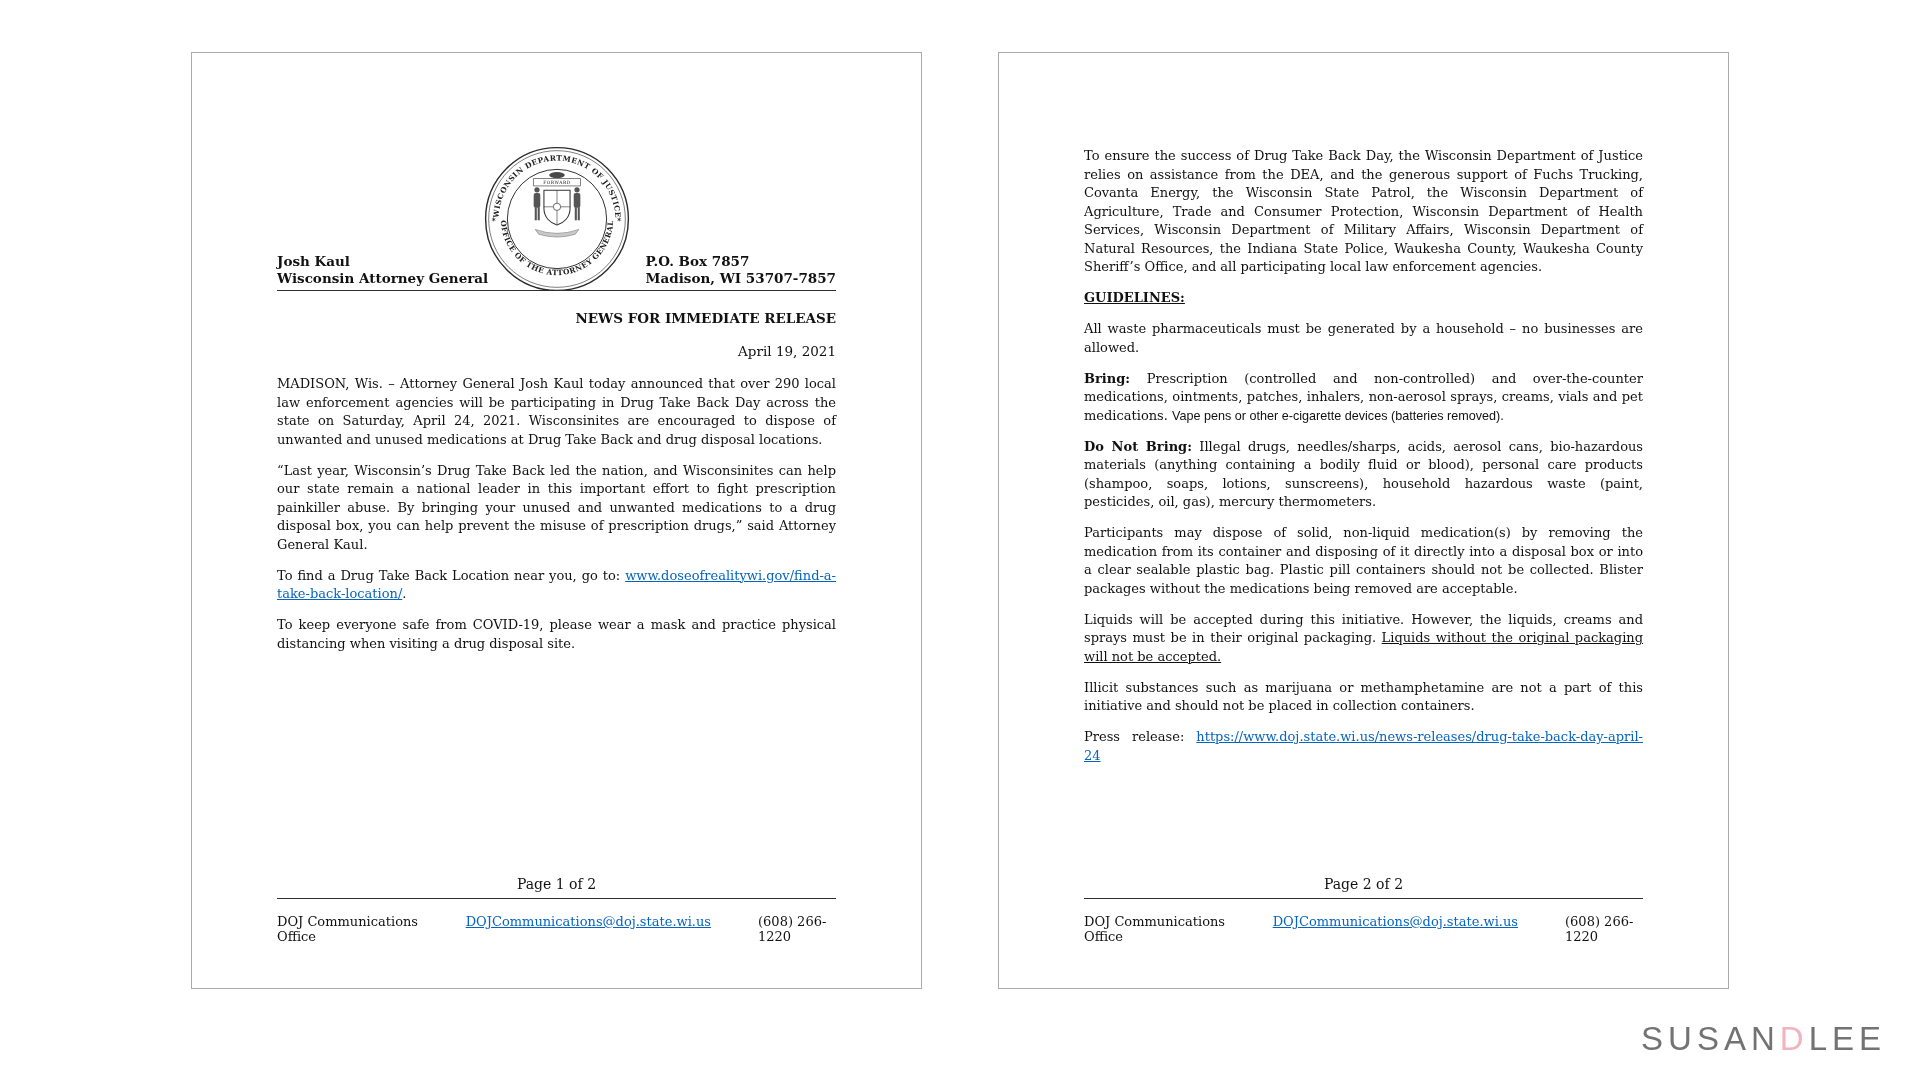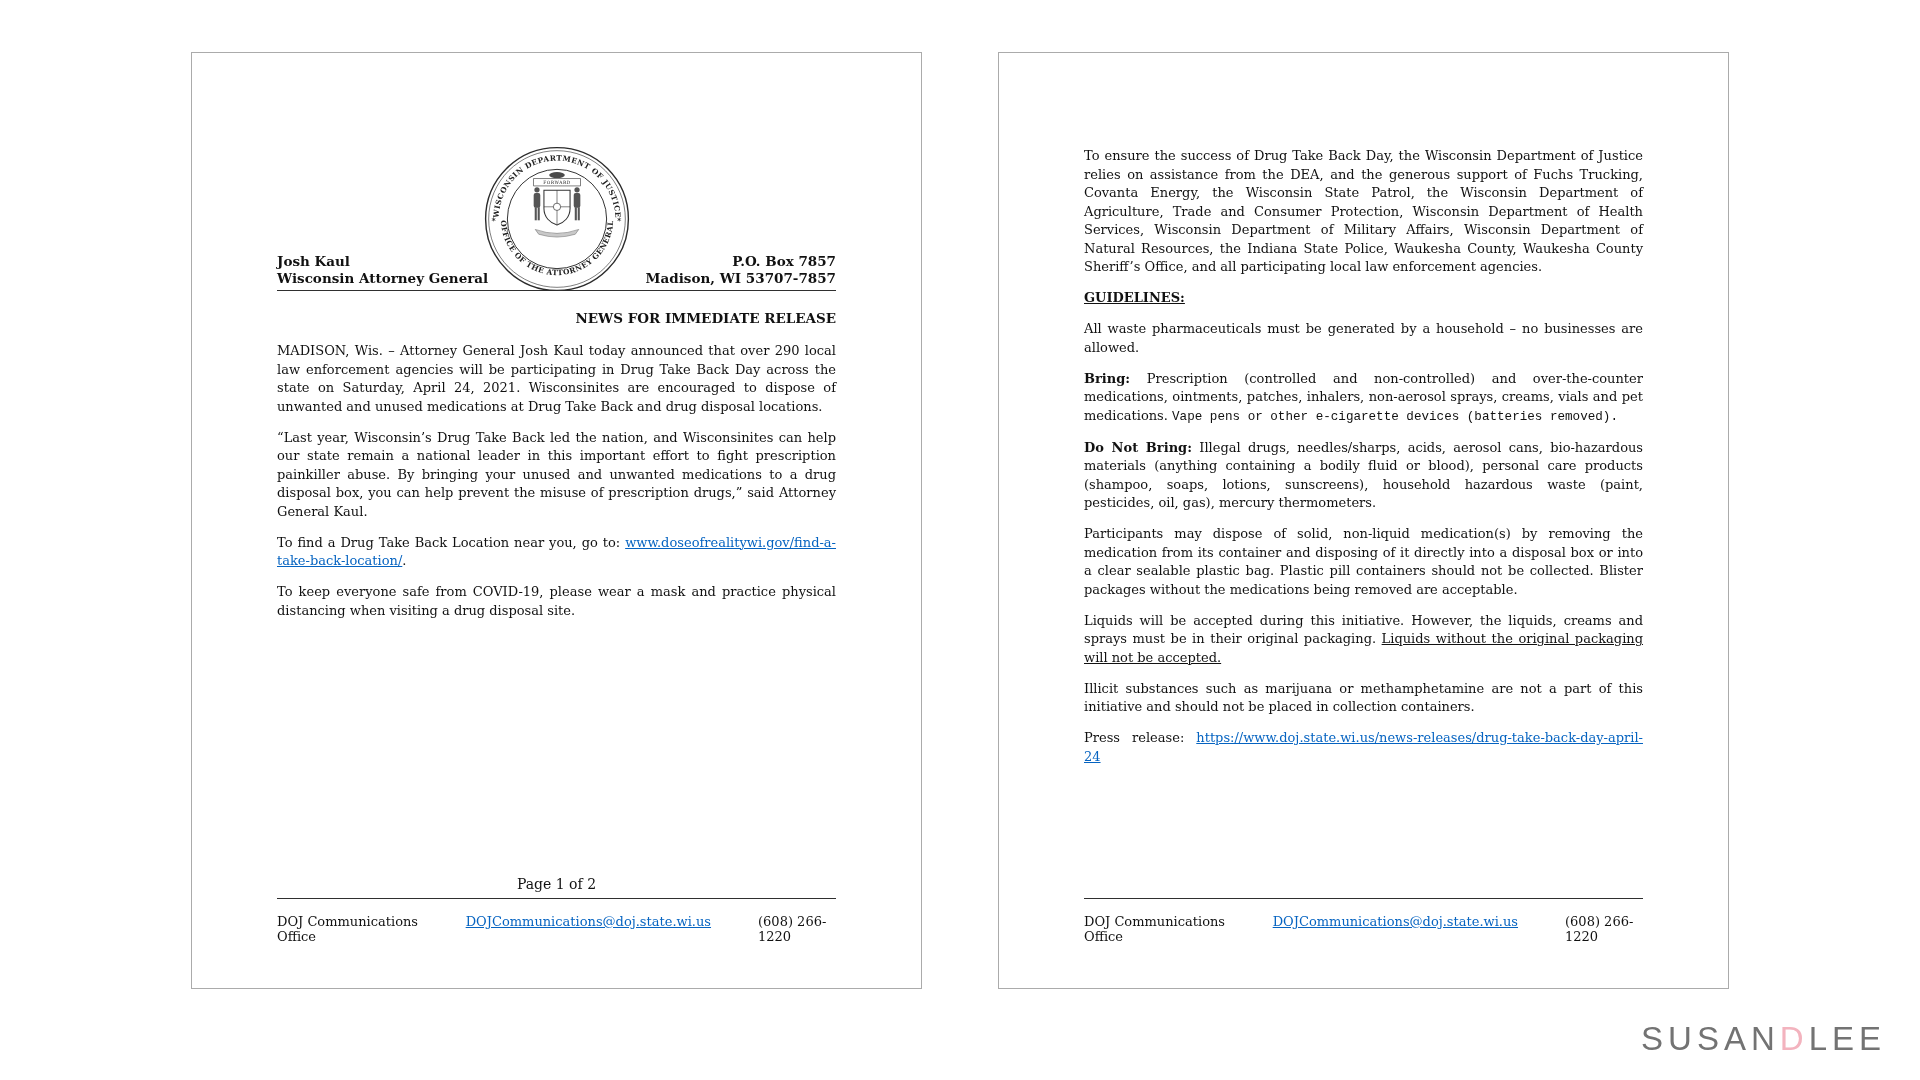--- a/index.html
+++ b/index.html
@@ -15,38 +15,38 @@
     position:absolute;top:52px;width:731px;height:937px;
     background:#ffffff;border:1px solid #ababab;box-sizing:border-box;
     padding:0 85px;display:flex;flex-direction:column;
   }
   .page--one{left:191px;}
   .page--two{left:998px;}
 
   
   .letterhead{position:relative;margin-top:68px;height:169px;border-bottom:1.5px solid #2f2f2f;flex:none;}
   .lh-left{position:absolute;left:0;bottom:4px;font-weight:bold;font-size:13.5px;line-height:16.5px;}
-  .lh-right{position:absolute;right:0;bottom:4px;text-align:right;font-weight:bold;font-size:13.5px;line-height:16.5px;}
+  .lh-right{position:absolute;right:0;bottom:4px;font-weight:bold;font-size:13.5px;line-height:16.5px;}
   .seal{position:absolute;left:50%;bottom:-3px;transform:translateX(-50%);width:148px;height:148px;}
   .seal svg{display:block;width:148px;height:148px;}
   .seal-arc{font-family:"DejaVu Serif",serif;font-size:8.5px;letter-spacing:0.5px;fill:#222;font-weight:bold;}
   .seal-motto{font-family:"DejaVu Serif",serif;font-size:5px;letter-spacing:0.6px;fill:#222;}
   .seal-star{font-size:8px;fill:#333;}
 
   
   .center-line{text-align:right;margin:0 0 14px;font-size:13.5px;line-height:19px;}
   .center-line.first{margin-top:18px;}
   .bold{font-weight:bold;}
 
   
   .para{text-align:justify;font-size:13px;line-height:18.5px;margin:0 0 12.5px;}
   .link{color:#0563C1;text-decoration:underline;cursor:pointer;}
   .u{text-decoration:underline;}
   .guidelines{font-weight:bold;text-decoration:underline;}
-  .bring-note{font-family:Liberation Mono, monospace;font-size:12.6px;}
+  .bring-note{font-family:Liberation Sans, sans-serif;font-size:12.6px;}
   .page--two .para.lead{margin-top:94px;}
 
   
   .page-footer{margin-top:auto;flex:none;padding-bottom:44px;}
   .page-num{text-align:center;font-size:14px;margin:0 0 6px;}
   .footer-rule{border-top:1.3px solid #2f2f2f;height:0;margin:0 0 15px;}
   .footer-row{display:flex;justify-content:space-between;align-items:baseline;font-size:13px;gap:47px;}
 
   
   .watermark{
@@ -113,20 +113,21 @@
         </svg>
       </div>
 
       <div class="lh-right">
         <div>P.O. Box 7857</div>
         <div>Madison, WI 53707-7857</div>
       </div>
     </div>
 
     <p class="center-line bold first">NEWS FOR IMMEDIATE RELEASE</p>
+    <p class="center-line">April 19, 2021</p>
 
     <p class="para">MADISON, Wis. – Attorney General Josh Kaul today announced that over 290 local law enforcement agencies will be participating in Drug Take Back Day across the state on Saturday, April 24, 2021. Wisconsinites are encouraged to dispose of unwanted and unused medications at Drug Take Back and drug disposal locations.</p>
     <p class="para">“Last year, Wisconsin’s Drug Take Back led the nation, and Wisconsinites can help our state remain a national leader in this important effort to fight prescription painkiller abuse. By bringing your unused and unwanted medications to a drug disposal box, you can help prevent the misuse of prescription drugs,” said Attorney General Kaul.</p>
     <p class="para"><span>To find a Drug Take Back Location near you, go to: </span><a class="link">www.doseofrealitywi.gov/find-a-take-back-location/</a><span>.</span></p>
     <p class="para">To keep everyone safe from COVID-19, please wear a mask and practice physical distancing when visiting a drug disposal site.</p>
 
     <div class="page-footer">
       <p class="page-num">Page 1 of 2</p>
       <div class="footer-rule"></div>
       <div class="footer-row">
@@ -151,20 +152,21 @@
 
     <p class="para">Participants may dispose of solid, non-liquid medication(s) by removing the medication from its container and disposing of it directly into a disposal box or into a clear sealable plastic bag. Plastic pill containers should not be collected. Blister packages without the medications being removed are acceptable.</p>
 
     <p class="para"><span>Liquids will be accepted during this initiative. However, the liquids, creams and sprays must be in their original packaging. </span><span class="u">Liquids without the original packaging will not be accepted.</span></p>
 
     <p class="para">Illicit substances such as marijuana or methamphetamine are not a part of this initiative and should not be placed in collection containers.</p>
 
     <p class="para"><span>Press release: </span><a class="link">https://www.doj.state.wi.us/news-releases/drug-take-back-day-april-24</a></p>
 
     <div class="page-footer">
+      <p class="page-num">Page 2 of 2</p>
       <div class="footer-rule"></div>
       <div class="footer-row">
         <span>DOJ Communications Office</span>
         <a class="link">DOJCommunications@doj.state.wi.us</a>
         <span>(608) 266-1220</span>
       </div>
     </div>
   </div>
 
   <div class="watermark"><span class="wm-gray">SUSAN</span><span class="wm-accent">D</span><span class="wm-gray">LEE</span></div>

